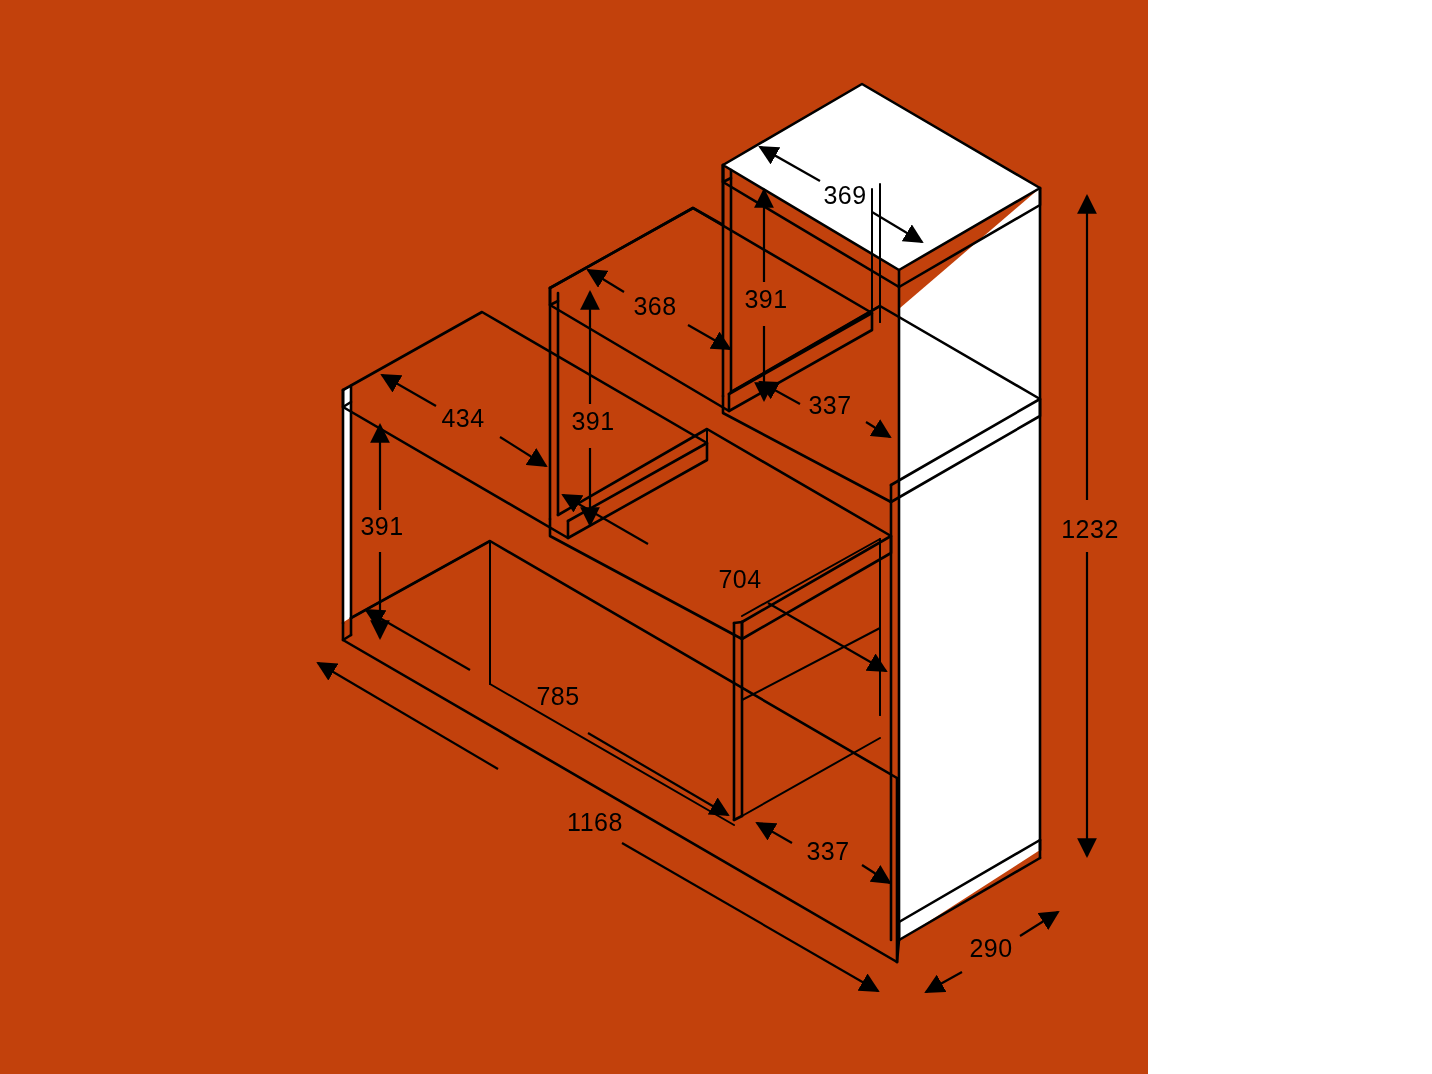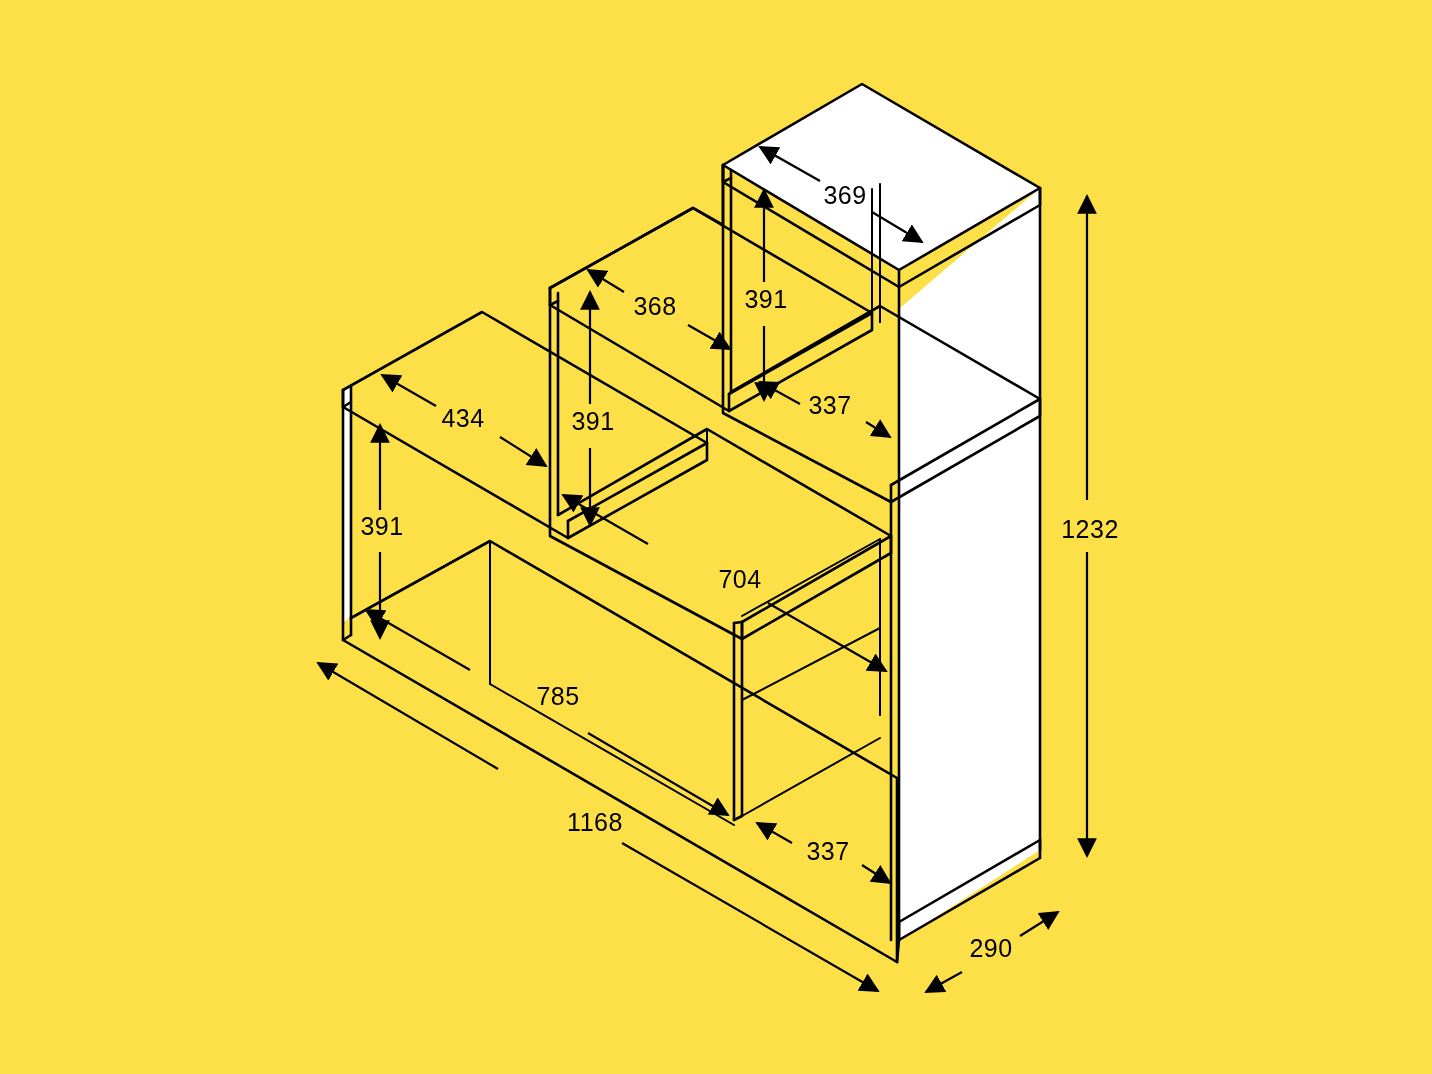--- a/index.html
+++ b/index.html
@@ -9,23 +9,23 @@
     background: #ffffff;
   }
   body {
     width: 1432px;
     height: 1074px;
     font-family: "Liberation Sans", sans-serif;
     overflow: hidden;
   }
   #drawing-root {
     position: relative;
-    width: 1432px;
+    width: 1148px;
     height: 1074px;
-    background: #fde047;
+    background: #c2410c;
   }
   svg.drawing {
     display: block;
     width: 1432px;
     height: 1074px;
   }
   .edge {
     fill: none;
     stroke: #000000;
     stroke-width: 2.6;

